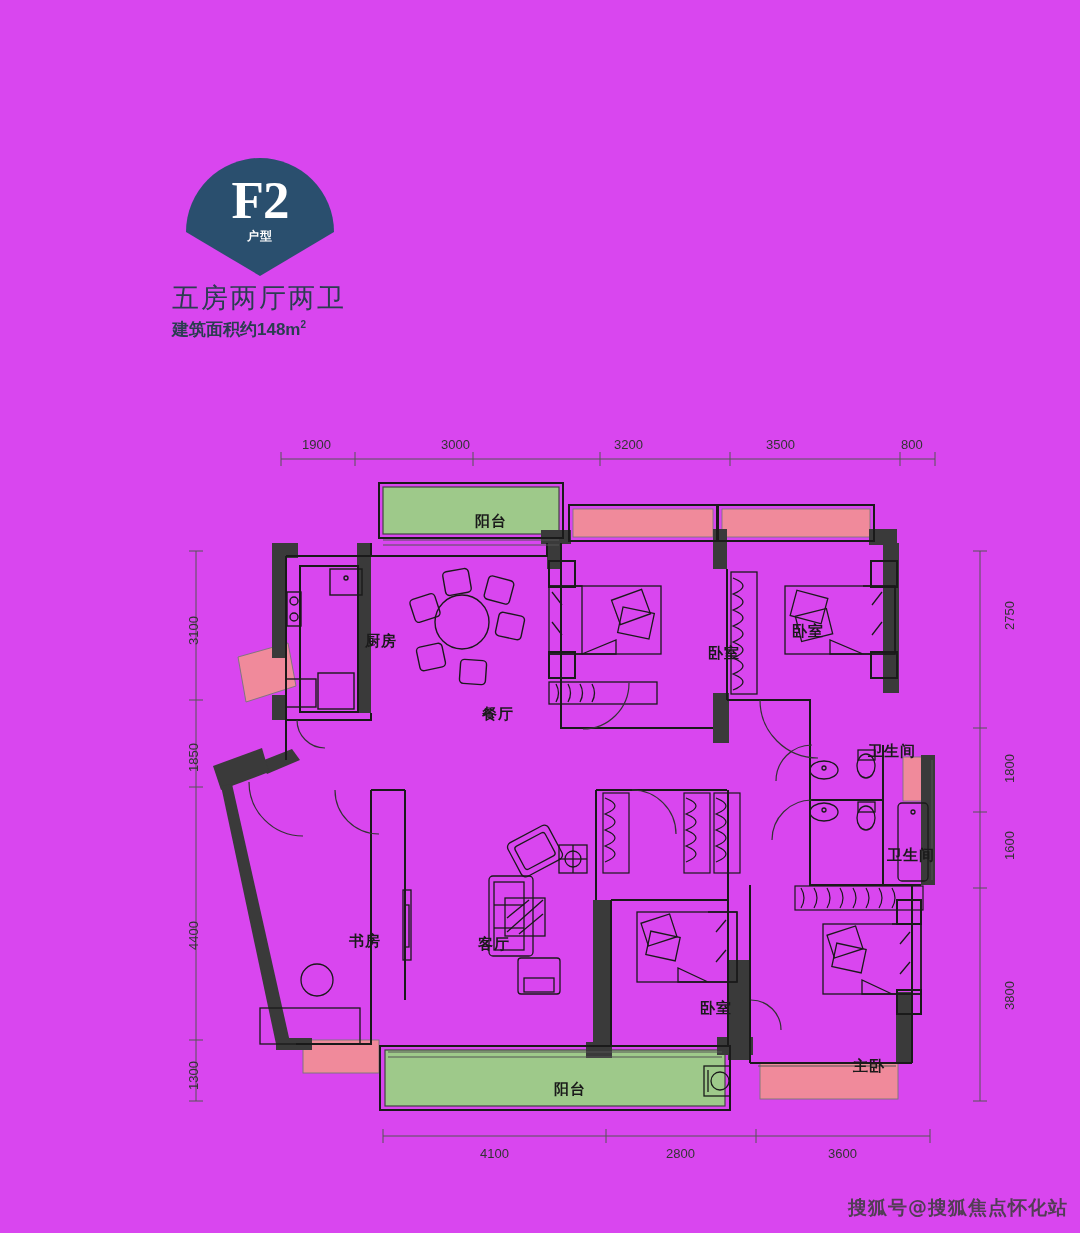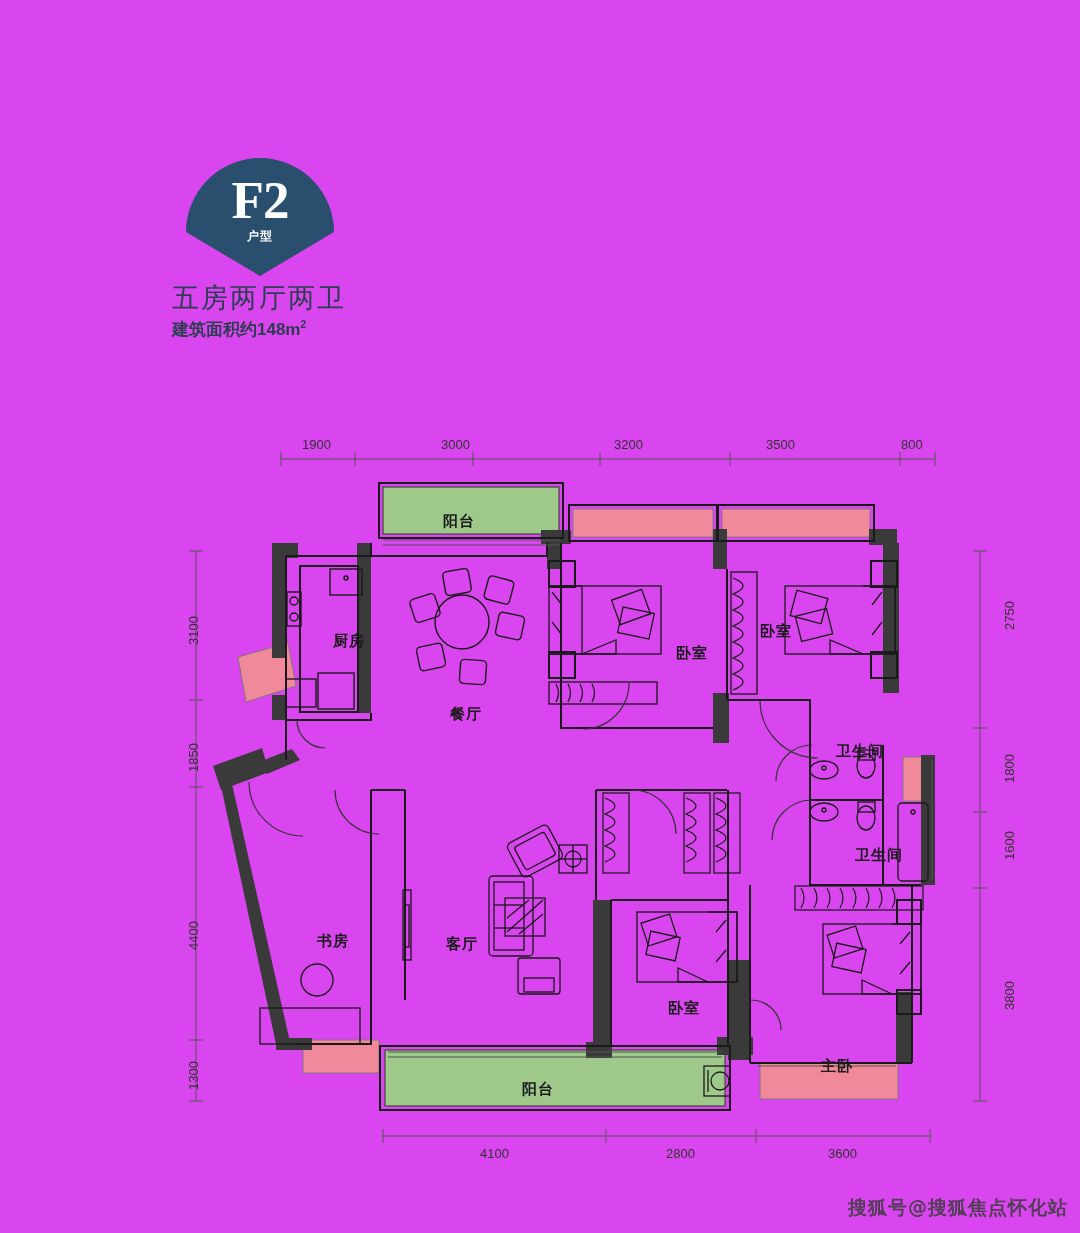--- a/index.html
+++ b/index.html
@@ -87,20 +87,21 @@
   }
 
   .room-label {
     position: absolute;
     font-size: 15px;
     font-weight: bold;
     color: #1a1a1a;
     white-space: nowrap;
     letter-spacing: 1px;
     font-family: Liberation Sans, sans-serif;
+    margin-left: 32px;
   }
 
   #watermark {
     position: absolute; right: 12px; bottom: 12px;
     font-size: 19px; font-weight: bold;
     color: #3c3c3c;
     letter-spacing: 1px;
     font-family: "DejaVu Sans", sans-serif;
     opacity: 0.85;
     margin-top: 13px;

